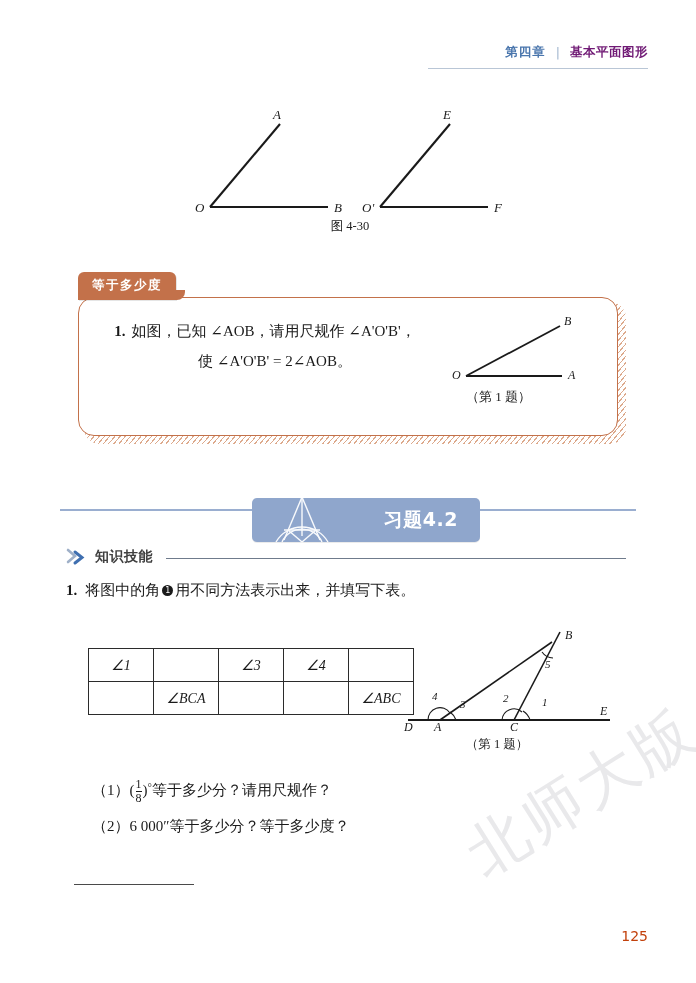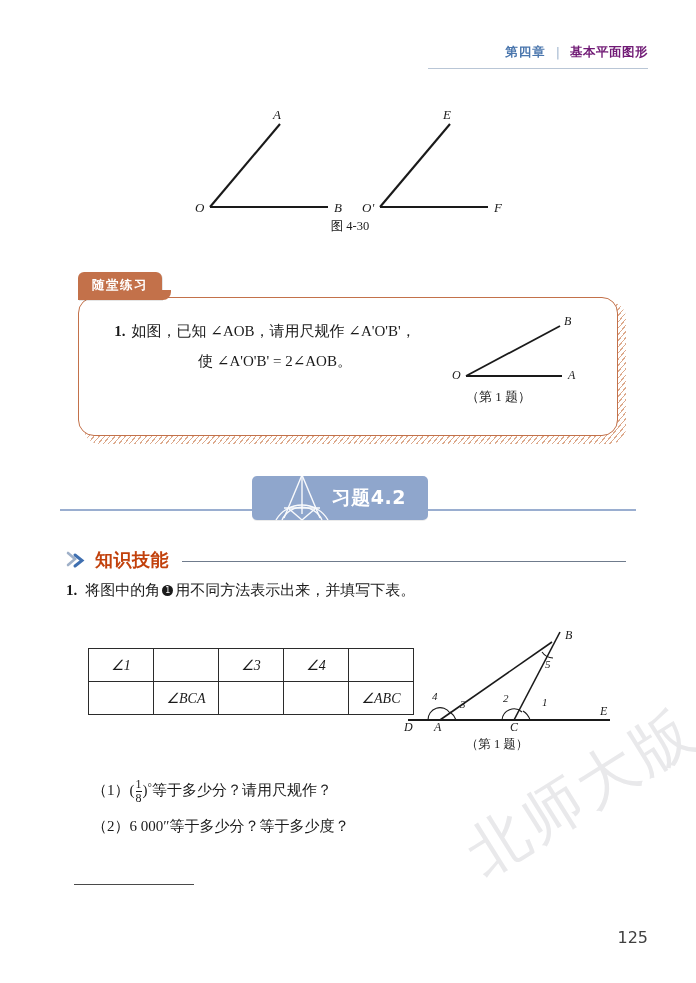--- a/index.html
+++ b/index.html
@@ -160,22 +160,22 @@
     position: absolute;
     left: 60px;
     top: 509px;
     width: 576px;
     height: 2px;
     background: #9aaed0;
   }
   .banner {
     position: absolute;
     left: 252px;
-    top: 476px;
-    width: 176px;
+    top: 498px;
+    width: 228px;
     height: 44px;
     background: #8fa6cc;
     border-radius: 5px;
     display: flex;
     align-items: center;
     justify-content: flex-end;
     box-shadow: 0 1px 0 rgba(0,0,0,0.08);
   }
   .banner-title {
     color: #ffffff;
@@ -199,23 +199,23 @@
     left: 66px;
     top: 548px;
     display: flex;
     align-items: center;
     gap: 7px;
     width: 560px;
   }
   .chevrons { width: 22px; height: 18px; flex: none; }
   .skill-label {
     font-family: Liberation Mono, monospace;
-    font-size: 18px;
+    font-size: 14px;
     font-weight: bold;
-    color: #c2410c;
+    color: #404040;
     letter-spacing: 0.5px;
     white-space: nowrap;
   }
   .skill-rule {
     flex: 1;
     height: 1.4px;
     background: #6f7b8c;
     margin-left: 6px;
     margin-top: 3px;
   }
@@ -315,22 +315,22 @@
     white-space: nowrap;
   }
   .footnote .fn-mark { vertical-align: 1px; margin-right: 7px; }
 
   
   .pageno {
     position: absolute;
     right: 48px;
     top: 928px;
     font-family: "DejaVu Sans", sans-serif;
-    font-size: 16px;
-    color: #404040;
+    font-size: 14px;
+    color: #c2410c;
   }
 </style>
 </head>
 <body>
 
 <div class="page">
 
   <div class="watermark">北师大版</div>
 
   <div class="runhead">
@@ -352,21 +352,21 @@
     <span style="position:absolute;left:154px;top:96px;font-style:italic;font-size:13px">B</span>
     <span style="position:absolute;left:182px;top:96px;font-style:italic;font-size:13px">O'</span>
     <span style="position:absolute;left:263px;top:3px;font-style:italic;font-size:13px">E</span>
     <span style="position:absolute;left:314px;top:96px;font-style:italic;font-size:13px">F</span>
     <div class="figcap" style="top:114px">图 4-30</div>
   </div>
 
   <div class="practice-wrap">
     <div class="practice-hatch"></div>
     <div class="practice-box"></div>
-    <div class="practice-tab">随堂练习</div>
+    <div class="practice-tab">等于多少度</div>
 
     <div class="practice-text">
       <div>
         <span class="num">1.</span><span>如图，已知 ∠AOB，请用尺规作 ∠A'O'B'，</span>
       </div>
       <div style="padding-left:20px">使 ∠A'O'B' = 2∠AOB。</div>
     </div>
 
     <div class="practice-fig">
       <svg width="150" height="90" viewBox="0 0 150 90">

